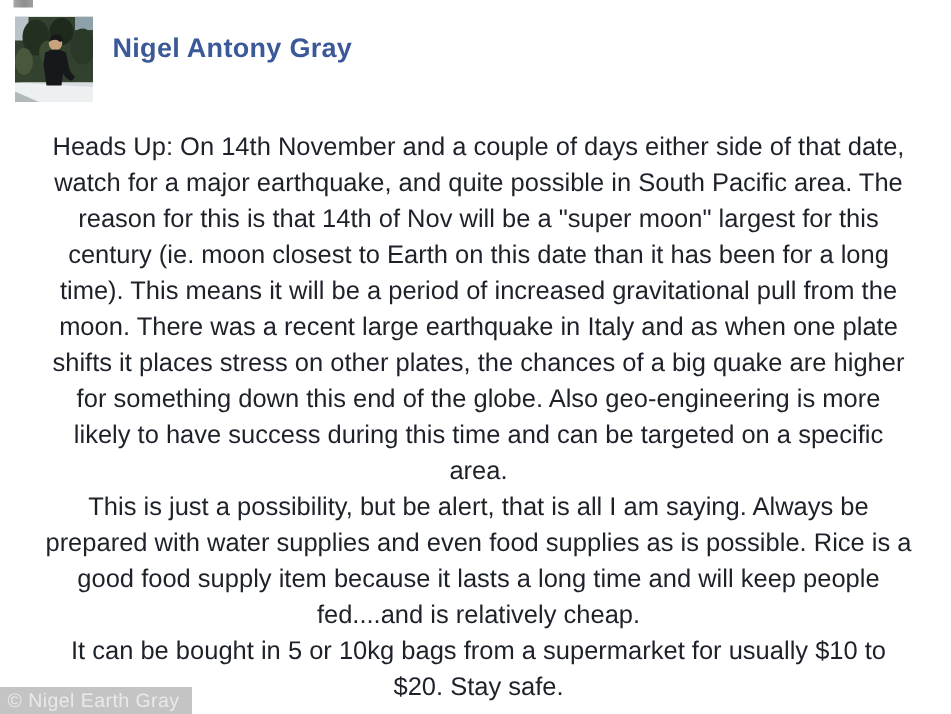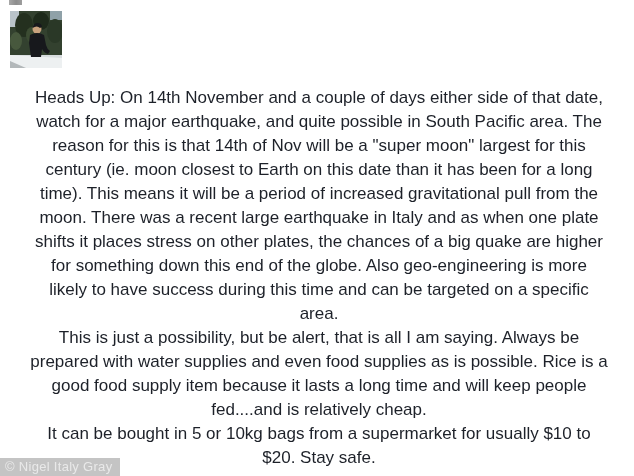--- a/index.html
+++ b/index.html
@@ -102,20 +102,21 @@
         <rect x="0" y="44" width="52" height="13" fill="#edf0f1"></rect>
         <polygon points="0,44 52,47 52,44" fill="#d7dcde"></polygon>
         <polygon points="0,50 16,57 0,57" fill="#b3b8ba"></polygon>
 
         <circle cx="27" cy="18" r="4.5" fill="#c9a27e"></circle>
         <path d="M22.5 17 q1-5 5-5 q4 0 4.5 4 l-2 1 q-3-3 -7.5 0 Z" fill="#17181c"></path>
         <path d="M20 24 q7-4 14 0 l2 10 q1 4 4 6 l-2 3 q-4-1 -6-5 l-1 8 l-10 0 l-2-14 Z" fill="#17181c"></path>
       </svg>
     </div>
     <div class="header-text">
+      <a class="name">Nigel Antony Gray</a>
     </div>
   </div>
 
   <div class="post-body">Heads Up: On 14th November and a couple of days either side of that date,
 watch for a major earthquake, and quite possible in South Pacific area. The
 reason for this is that 14th of Nov will be a "super moon" largest for this
 century (ie. moon closest to Earth on this date than it has been for a long
 time). This means it will be a period of increased gravitational pull from the
 moon. There was a recent large earthquake in Italy and as when one plate
 shifts it places stress on other plates, the chances of a big quake are higher
@@ -123,16 +124,16 @@
 likely to have success during this time and can be targeted on a specific
 area.
 This is just a possibility, but be alert, that is all I am saying. Always be
 prepared with water supplies and even food supplies as is possible. Rice is a
 good food supply item because it lasts a long time and will keep people
 fed....and is relatively cheap.
 It can be bought in 5 or 10kg bags from a supermarket for usually $10 to
 $20. Stay safe.</div>
 
   <div class="watermark">
-    <span>© Nigel Italy Gray</span>
+    <span>© Nigel Earth Gray</span>
   </div>
 
 </div>
 
 </body></html>

